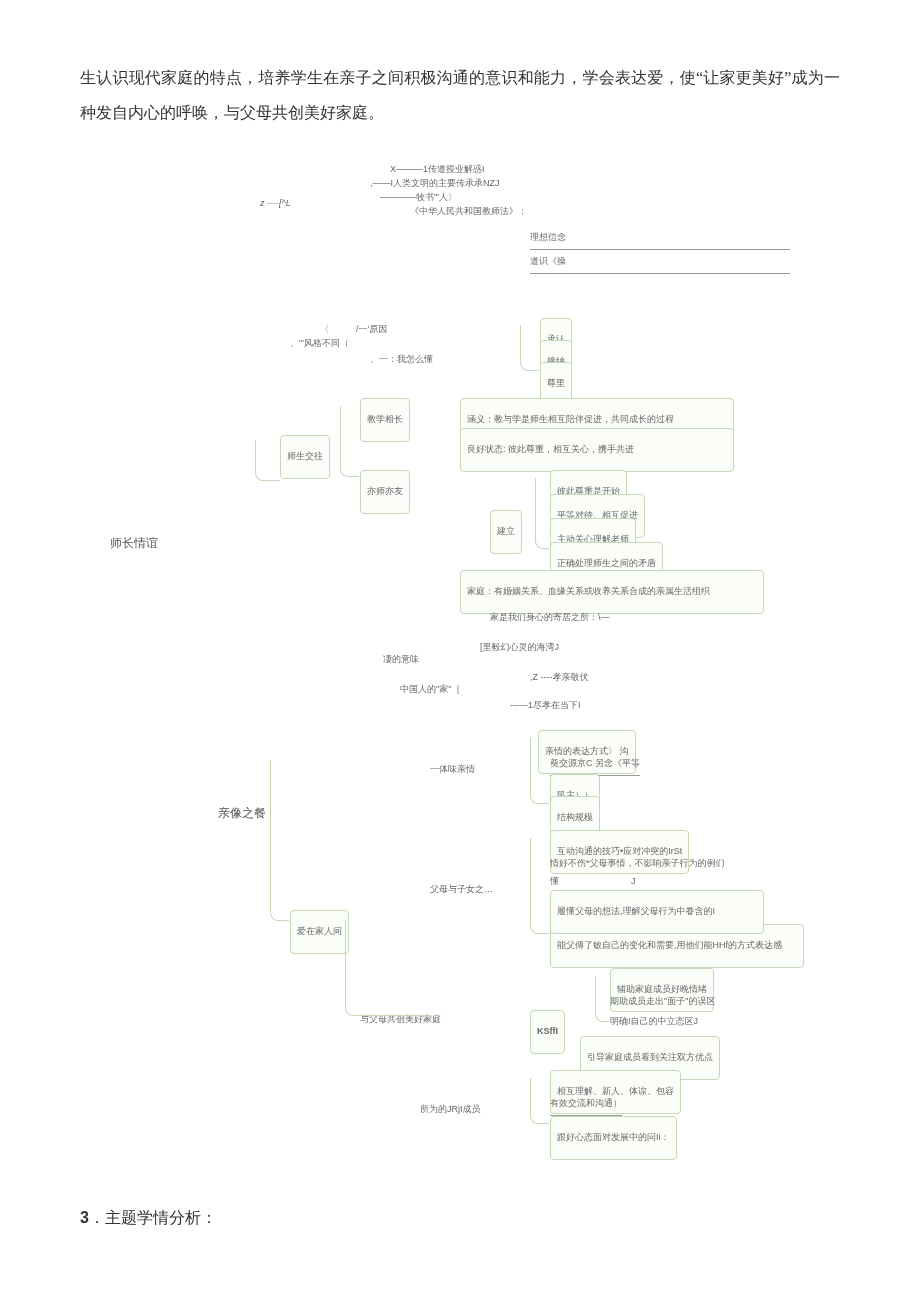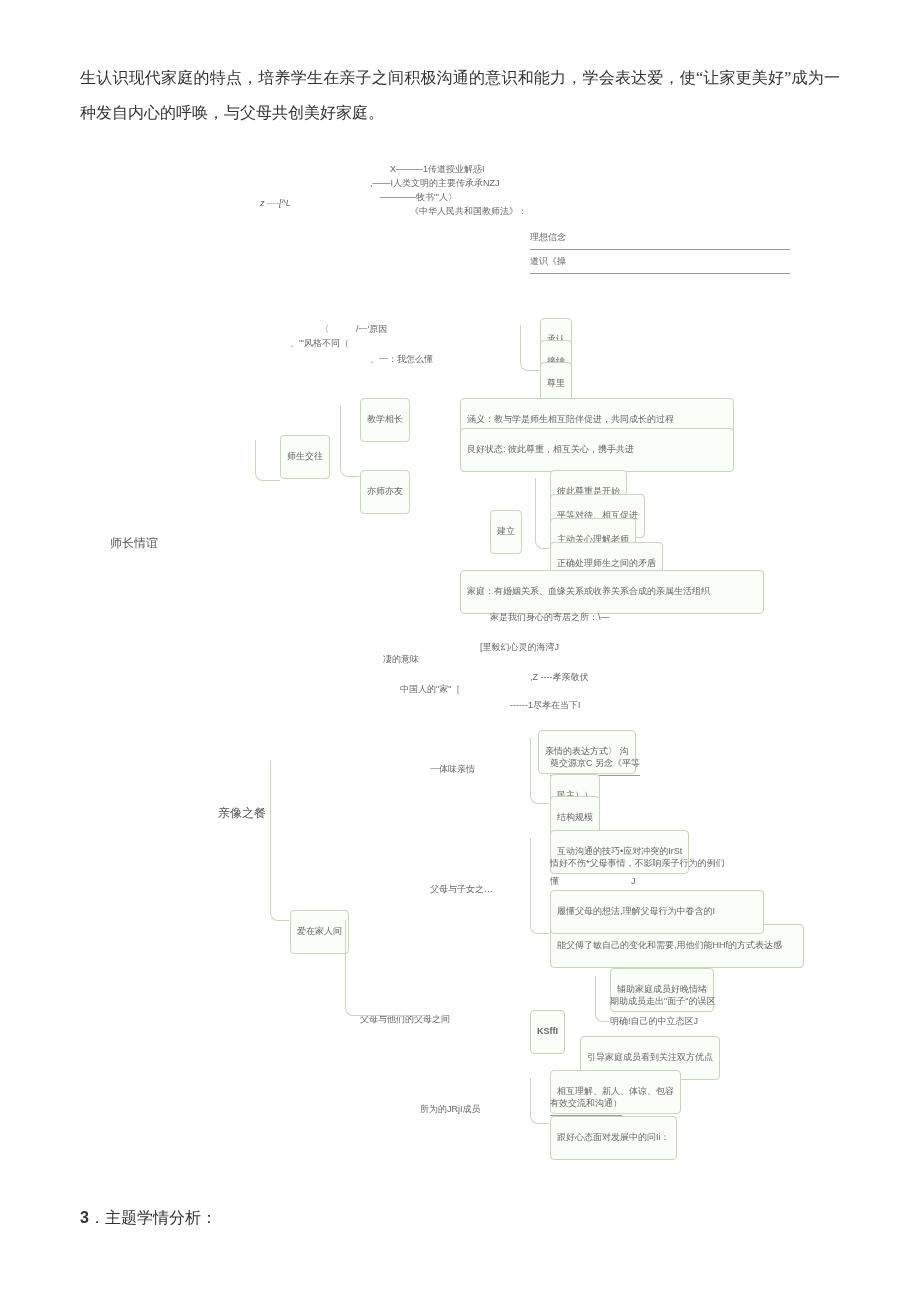--- a/index.html
+++ b/index.html
@@ -126,21 +126,21 @@
     <div class="node box" style="left:180px; top:750px;">爱在家人间</div>
 
     <div class="node" style="left:320px; top:720px;">父母与子女之…</div>
     <div class="node box" style="left:440px; top:670px;">互动沟通的技巧•应对冲突的IrSt</div>
     <div class="node" style="left:440px; top:694px; white-space:normal; width:220px;">情好不伤*父母事情，不影响亲子行为的例们</div>
     <div class="node" style="left:440px; top:712px;">懂　　　　　　　　J</div>
     <div class="node box" style="left:440px; top:764px; white-space:normal; width:240px;">能父傅了敏自己的变化和需要,用他们能HHf的方式表达感</div>
     <div class="node box" style="left:440px; top:730px; white-space:normal; width:200px;">履懂父母的想法,理解父母行为中眷含的I</div>
     <div class="conn" style="left:420px; top:678px; width:18px; height:95px;"></div>
 
-    <div class="node" style="left:250px; top:850px;">父母与他们的父母之间</div>
+    <div class="node" style="left:250px; top:850px;">与父母共创美好家庭</div>
     <div class="node box" style="left:420px; top:850px; font-weight:bold;">KSffI</div>
     <div class="node box" style="left:500px; top:808px;">辅助家庭成员好晚情绪</div>
     <div class="node" style="left:500px; top:832px;">期助成员走出"面子"的误区</div>
     <div class="node" style="left:500px; top:852px;">明确!自己的中立态区J</div>
     <div class="node box" style="left:470px; top:876px;">引导家庭成员看到关注双方优点</div>
     <div class="conn" style="left:485px; top:816px; width:13px; height:45px;"></div>
 
     <div class="node" style="left:310px; top:940px;">所为的JRjI成员</div>
     <div class="node box" style="left:440px; top:910px;">相互理解、新人、体谅、包容</div>
     <div class="node underline" style="left:440px; top:934px;">有效交流和沟通）</div>

